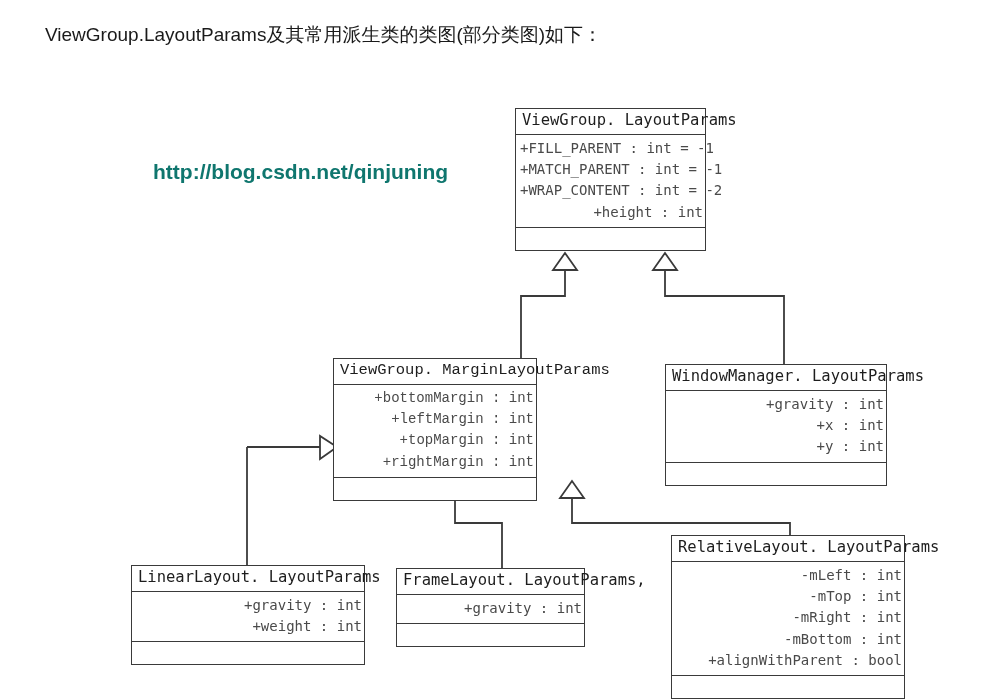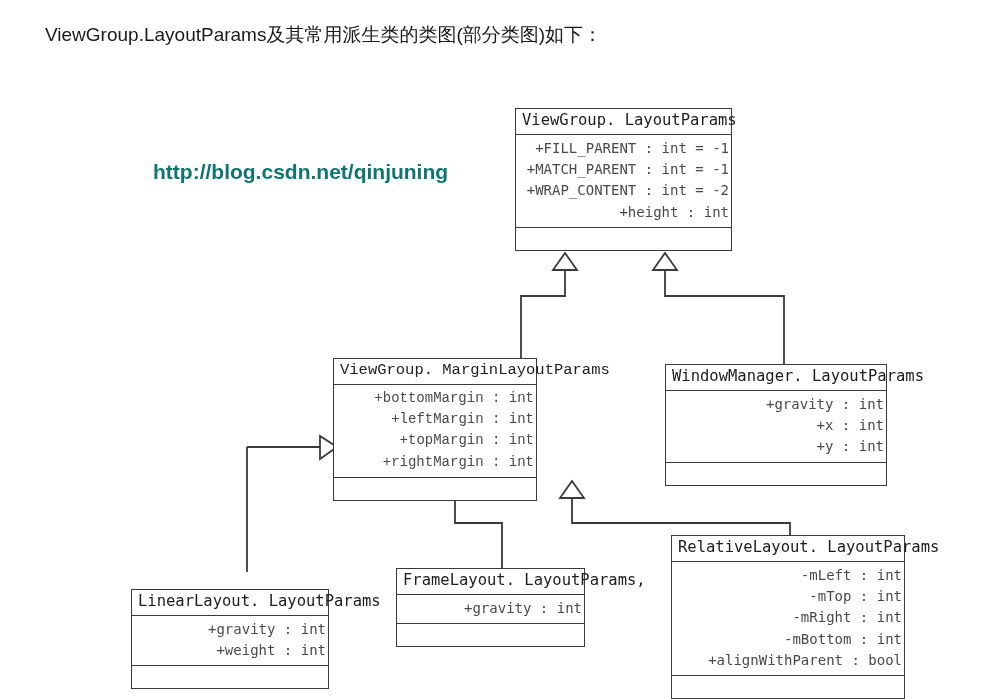--- a/index.html
+++ b/index.html
@@ -100,21 +100,21 @@
     <polygon points="565,253 553,270 577,270"></polygon>
     <polygon points="665,253 653,270 677,270"></polygon>
 
     <polygon points="455,481 443,498 467,498"></polygon>
     <polygon points="572,481 560,498 584,498"></polygon>
 
     <polygon points="337,447 320,436 320,459"></polygon>
   </g>
 </svg>
 
-<div class="uml-class" id="cls-0" style="left:515px; top:108px; width:217px;">
+<div class="uml-class" id="cls-0" style="left:515px; top:108px; width:191px;">
   <div class="uml-name">ViewGroup. LayoutParams</div>
   <div class="uml-attrs">
     <div class="uml-attr">+FILL_PARENT : int = -1</div>
     <div class="uml-attr">+MATCH_PARENT : int = -1</div>
     <div class="uml-attr">+WRAP_CONTENT : int = -2</div>
     <div class="uml-attr">+height : int</div>
   </div>
   <div class="uml-methods"></div>
 </div>
 
@@ -132,21 +132,21 @@
 <div class="uml-class" id="cls-2" style="left:665px; top:364px; width:222px;">
   <div class="uml-name">WindowManager. LayoutParams</div>
   <div class="uml-attrs">
     <div class="uml-attr">+gravity : int</div>
     <div class="uml-attr">+x : int</div>
     <div class="uml-attr">+y : int</div>
   </div>
   <div class="uml-methods"></div>
 </div>
 
-<div class="uml-class" id="cls-3" style="left:131px; top:565px; width:198px;margin-top:24px;">
+<div class="uml-class" id="cls-3" style="left:131px; top:565px; width:234px;">
   <div class="uml-name">LinearLayout. LayoutParams</div>
   <div class="uml-attrs">
     <div class="uml-attr">+gravity : int</div>
     <div class="uml-attr">+weight : int</div>
   </div>
   <div class="uml-methods"></div>
 </div>
 
 <div class="uml-class" id="cls-4" style="left:396px; top:568px; width:189px;">
   <div class="uml-name">FrameLayout. LayoutParams,</div>

